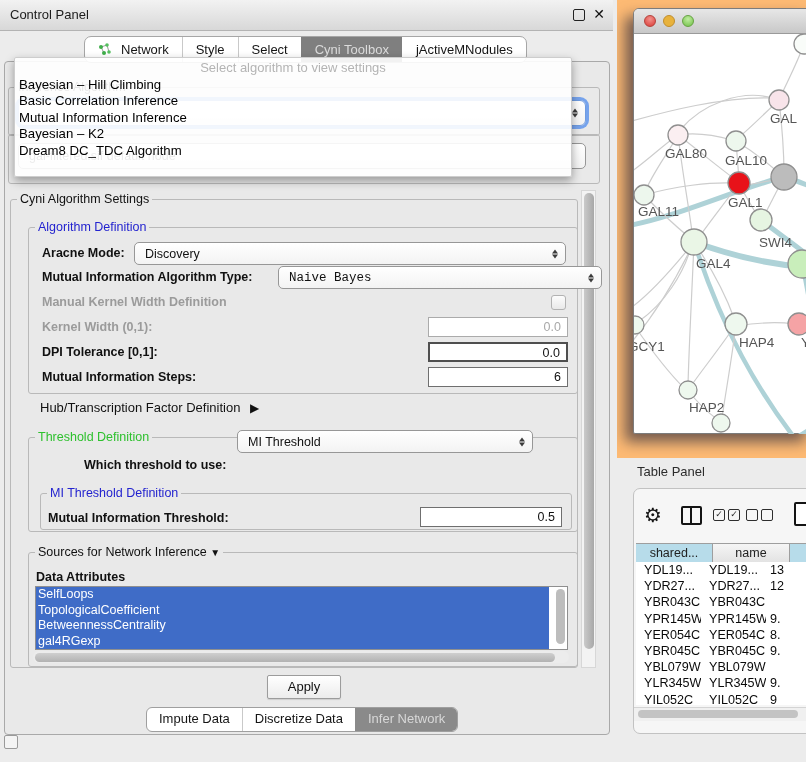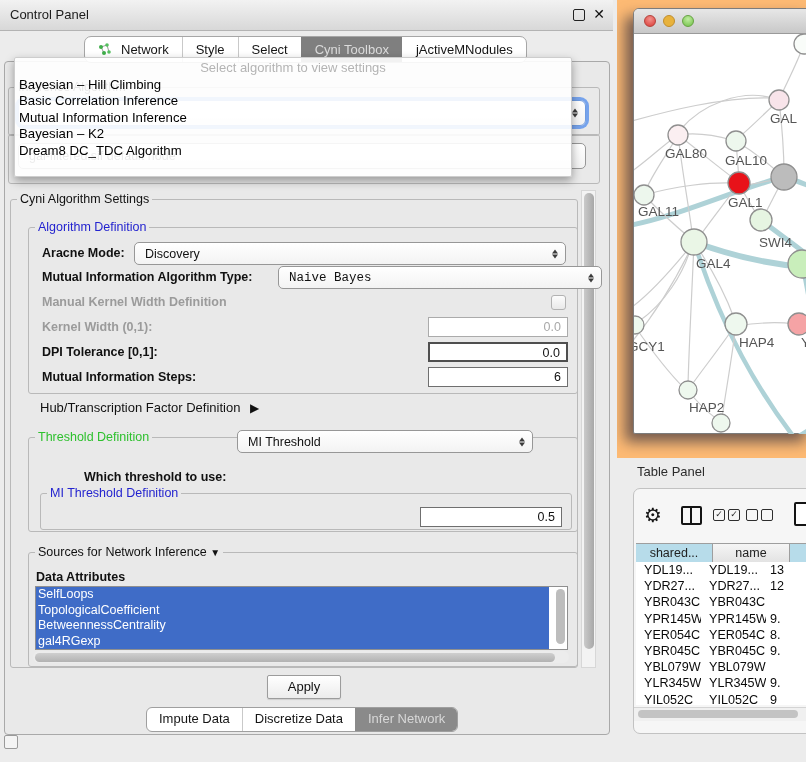--- a/index.html
+++ b/index.html
@@ -215,32 +215,33 @@
 
   <span class="lbl plain" style="left:40px;top:400px;font-size:13px;">
     <span>Hub/Transcription Factor Definition</span>
     <span style="font-size:12px;margin-left:6px;">▶</span>
   </span>
 
   <fieldset style="left:28px;top:430px;width:548px;height:100px;">
     <legend class="green">Threshold Definition</legend>
   </fieldset>
 
-  <span class="lbl" style="left:84px;top:458px;margin-top:12px;">Which threshold to use:</span>
+  <span class="lbl" style="left:84px;top:458px;">Which threshold to use:</span>
   <div class="combo" style="left:237px;top:430px;width:296px;height:23px;">
     <span>MI Threshold</span>
     <span class="spin">
         <i class="up"></i>
         <i class="dn"></i>
       </span>
   </div>
 
   <fieldset style="left:40px;top:486px;width:530px;height:42px;">
     <legend class="blue">MI Threshold Definition</legend>
   </fieldset>
+  <span class="lbl" style="left:48px;top:511px;">Mutual Information Threshold:</span>
   <div class="field med" style="left:420px;top:507px;width:142px;height:20px;">0.5</div>
 
   <fieldset style="left:28px;top:545px;width:548px;height:120px;">
     <legend class="black">
       <span>Sources for Network Inference</span>
       <span style="font-size:10px;">▼</span>
     </legend>
   </fieldset>
   <span class="lbl" style="left:36px;top:570px;">Data Attributes</span>
 

